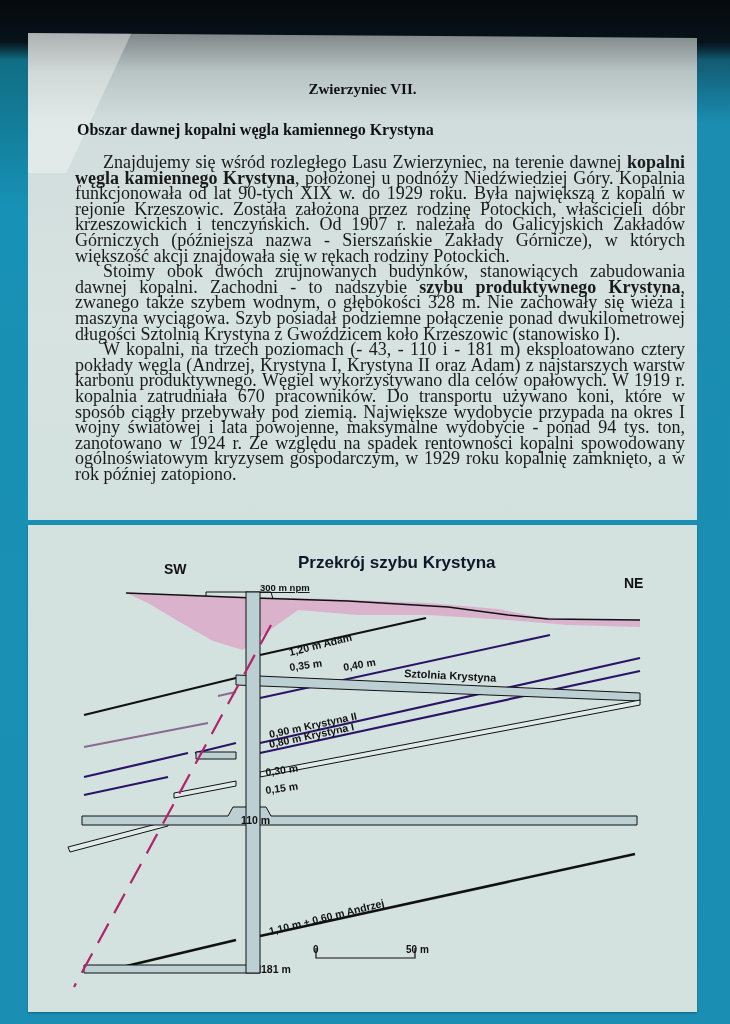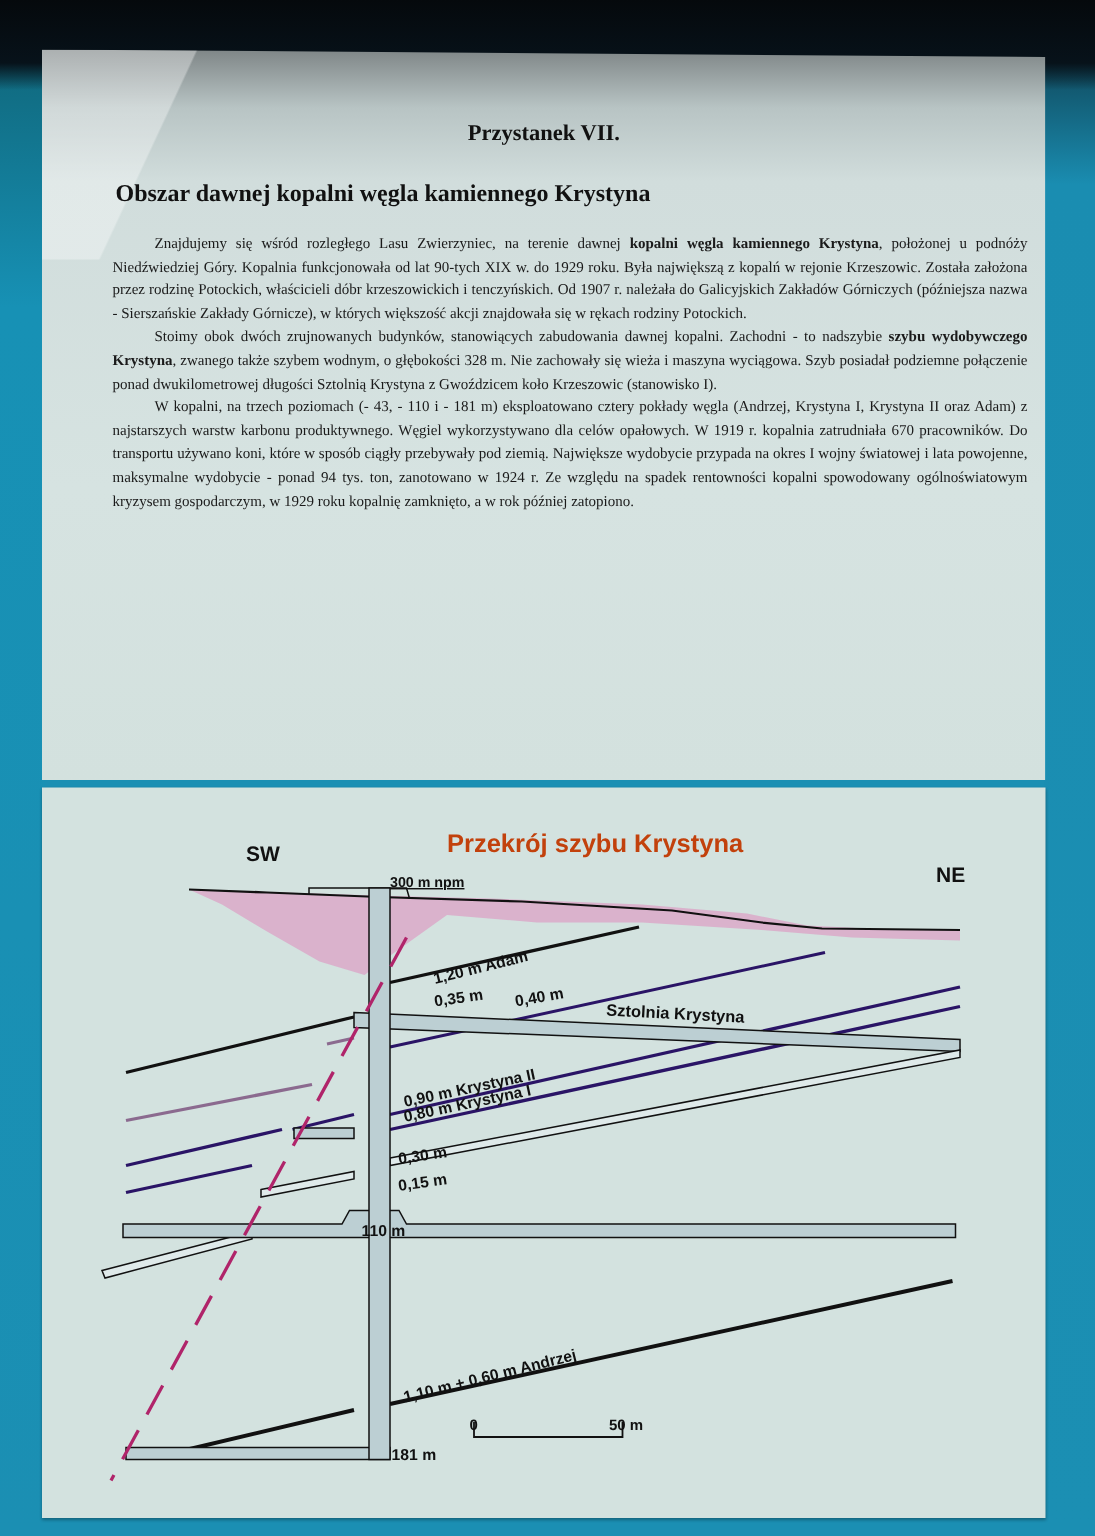--- a/index.html
+++ b/index.html
@@ -44,54 +44,54 @@
     position: absolute; left: 0; width: 100%;
     top: 48px; text-align: center;
     font-weight: bold; font-size: 15px; color: #111;
   }
   .t-subtitle {
     position: absolute; left: 49px; top: 88px;
     font-weight: bold; font-size: 16px; color: #111;
   }
   .t-body {
     position: absolute; left: 47px; top: 122px; width: 610px;
-    font-size: 10px; line-height: 15.6px; color: #1a1a1a;
+    font-size: 18px; line-height: 15.6px; color: #1a1a1a;
     text-align: justify;
   }
   .t-body p { text-indent: 28px; }
   .t-body b { font-weight: bold; }
   .d-title {
     position: absolute; left: 270px; top: 28px;
     font-family: "Liberation Sans", sans-serif; font-weight: bold;
-    font-size: 17px; color: #c2410c;
+    font-size: 17px; color: #0f172a;
   }
   .d-label {
     position: absolute; font-family: "Liberation Sans", sans-serif;
     font-weight: bold; color: #111; margin-left: 34px;
   }
   svg.diagram { position: absolute; left: 0; top: 0; }
   svg text { font-family: "Liberation Sans", sans-serif; font-weight: bold; fill: #111; }
 </style>
 </head>
 <body>
 
 <div class="left-teal"></div>
 <div class="right-teal"></div>
 <div class="top-shadow"></div>
 
 <div class="panel panel-text">
   <div class="shade"></div>
-  <div class="t-heading">Przystanek VII.</div>
+  <div class="t-heading">Zwierzyniec VII.</div>
   <div class="t-subtitle">Obszar dawnej kopalni węgla kamiennego Krystyna</div>
   <div class="t-body">
     <p>
       <span>Znajdujemy się wśród rozległego Lasu Zwierzyniec, na terenie dawnej </span><b>kopalni węgla kamiennego Krystyna</b><span>, położonej u podnóży Niedźwiedziej Góry. Kopalnia funkcjonowała od lat 90-tych XIX w. do 1929 roku. Była największą z kopalń w rejonie Krzeszowic. Została założona przez rodzinę Potockich, właścicieli dóbr krzeszowickich i tenczyńskich. Od 1907 r. należała do Galicyjskich Zakładów Górniczych (późniejsza nazwa - Sierszańskie Zakłady Górnicze), w których większość akcji znajdowała się w rękach rodziny Potockich.</span>
     </p>
     <p>
-      <span>Stoimy obok dwóch zrujnowanych budynków, stanowiących zabudowania dawnej kopalni. Zachodni - to nadszybie </span><b>szybu wydobywczego Krystyna</b><span>, zwanego także szybem wodnym, o głębokości 328 m. Nie zachowały się wieża i maszyna wyciągowa. Szyb posiadał podziemne połączenie ponad dwukilometrowej długości Sztolnią Krystyna z Gwoździcem koło Krzeszowic (stanowisko I).</span>
+      <span>Stoimy obok dwóch zrujnowanych budynków, stanowiących zabudowania dawnej kopalni. Zachodni - to nadszybie </span><b>szybu produktywnego Krystyna</b><span>, zwanego także szybem wodnym, o głębokości 328 m. Nie zachowały się wieża i maszyna wyciągowa. Szyb posiadał podziemne połączenie ponad dwukilometrowej długości Sztolnią Krystyna z Gwoździcem koło Krzeszowic (stanowisko I).</span>
     </p>
     <p>
       <span>W kopalni, na trzech poziomach (- 43, - 110 i - 181 m) eksploatowano cztery pokłady węgla (Andrzej, Krystyna I, Krystyna II oraz Adam) z najstarszych warstw karbonu produktywnego. Węgiel wykorzystywano dla celów opałowych. W 1919 r. kopalnia zatrudniała 670 pracowników. Do transportu używano koni, które w sposób ciągły przebywały pod ziemią. Największe wydobycie przypada na okres I wojny światowej i lata powojenne, maksymalne wydobycie - ponad 94 tys. ton, zanotowano w 1924 r. Ze względu na spadek rentowności kopalni spowodowany ogólnoświatowym kryzysem gospodarczym, w 1929 roku kopalnię zamknięto, a w rok później zatopiono.</span>
     </p>
   </div>
 </div>
 
 <div class="panel panel-diagram">
   <svg class="diagram" width="669" height="487" viewBox="0 0 669 487">
 

